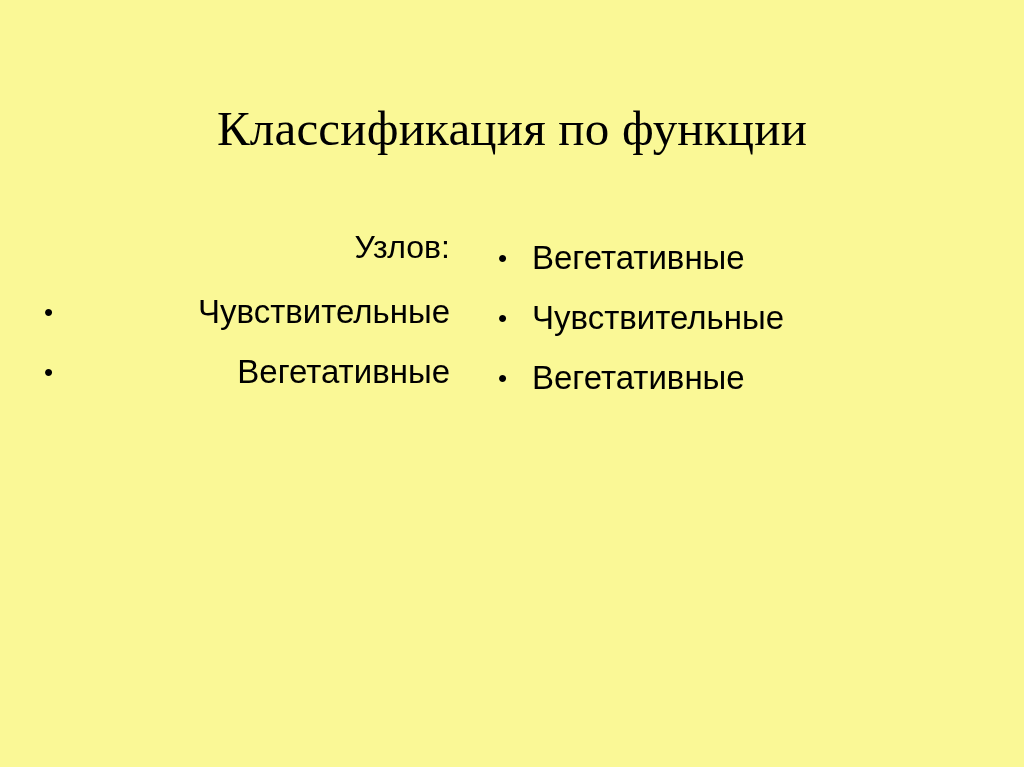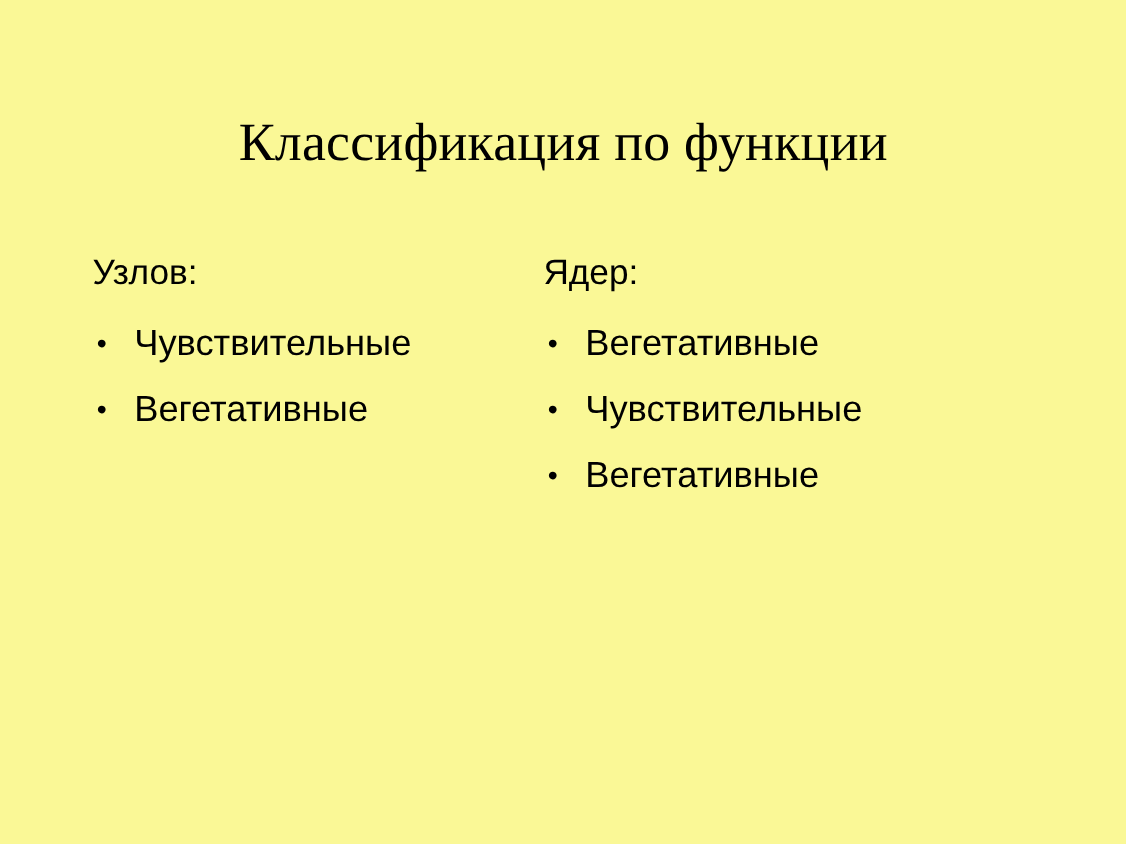--- a/index.html
+++ b/index.html
@@ -39,21 +39,22 @@
     left: 0;
     width: 1024px;
     display: flex;
     flex-direction: row;
   }
   .column {
     box-sizing: border-box;
   }
   .column.left {
     width: 450px;
-    padding-left: 84px;
+    padding-left: 40px;
+    text-align: right;
   }
   .column.right {
     width: 574px;
     padding-left: 44px;
   }
   .column-heading {
     font-family: "Liberation Sans", sans-serif;
     font-size: 32px;
     line-height: 38px;
     color: #000000;
@@ -99,21 +100,20 @@
           <span>Чувствительные</span>
         </li>
         <li>
           <span class="bullet-dot">•</span>
           <span>Вегетативные</span>
         </li>
       </ul>
     </div>
 
     <div class="column right">
-      <div class="column-heading">Ядер:</div>
       <ul class="bullet-list">
         <li>
           <span class="bullet-dot">•</span>
           <span>Вегетативные</span>
         </li>
         <li>
           <span class="bullet-dot">•</span>
           <span>Чувствительные</span>
         </li>
         <li>

